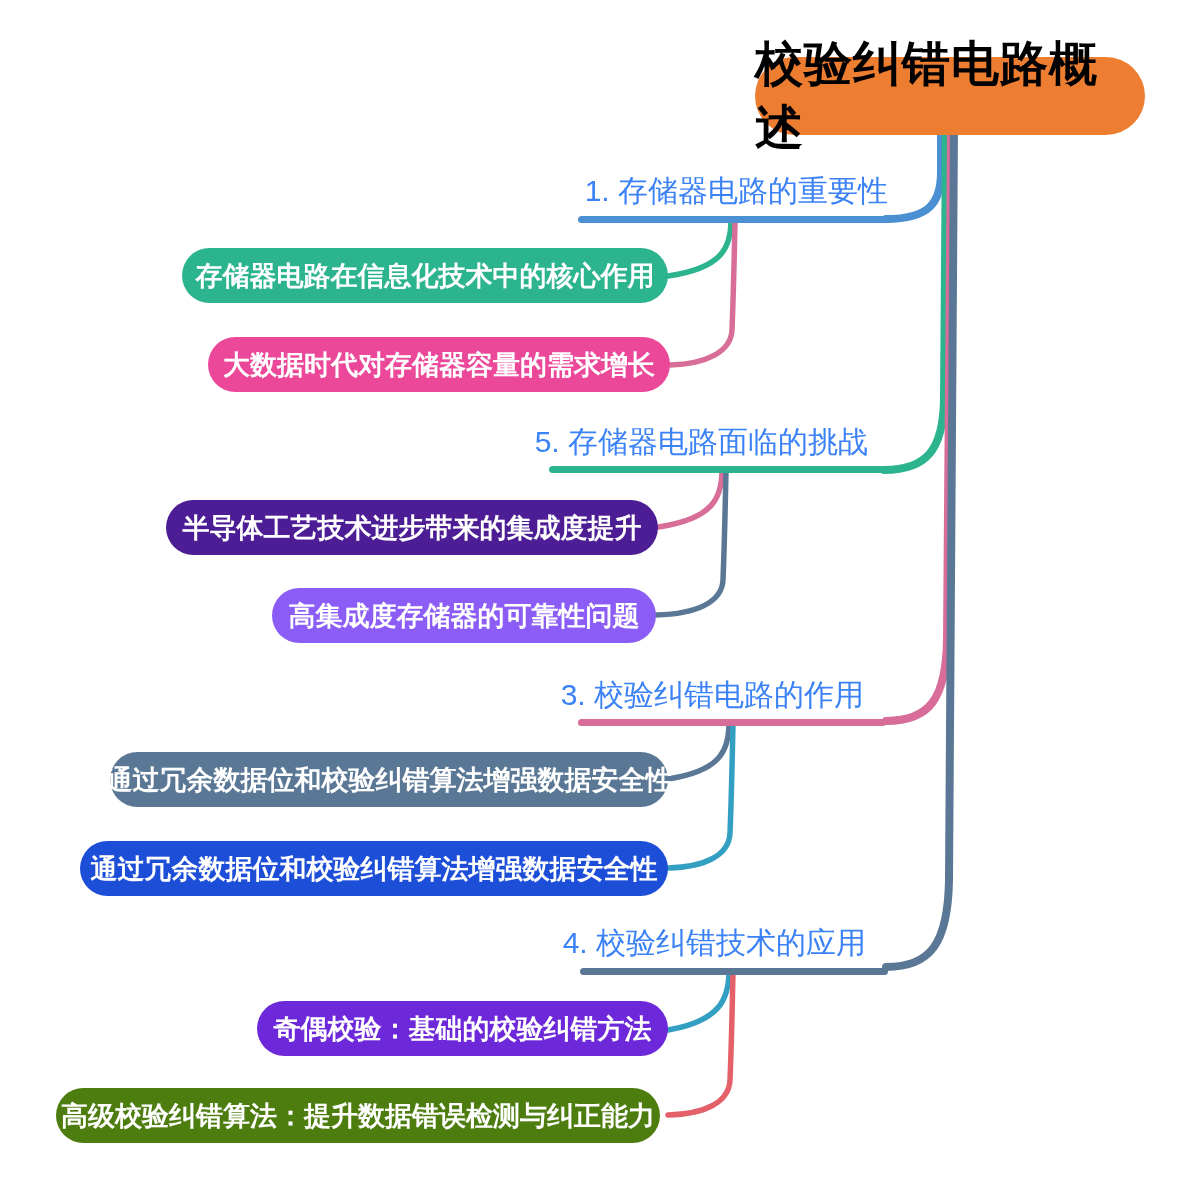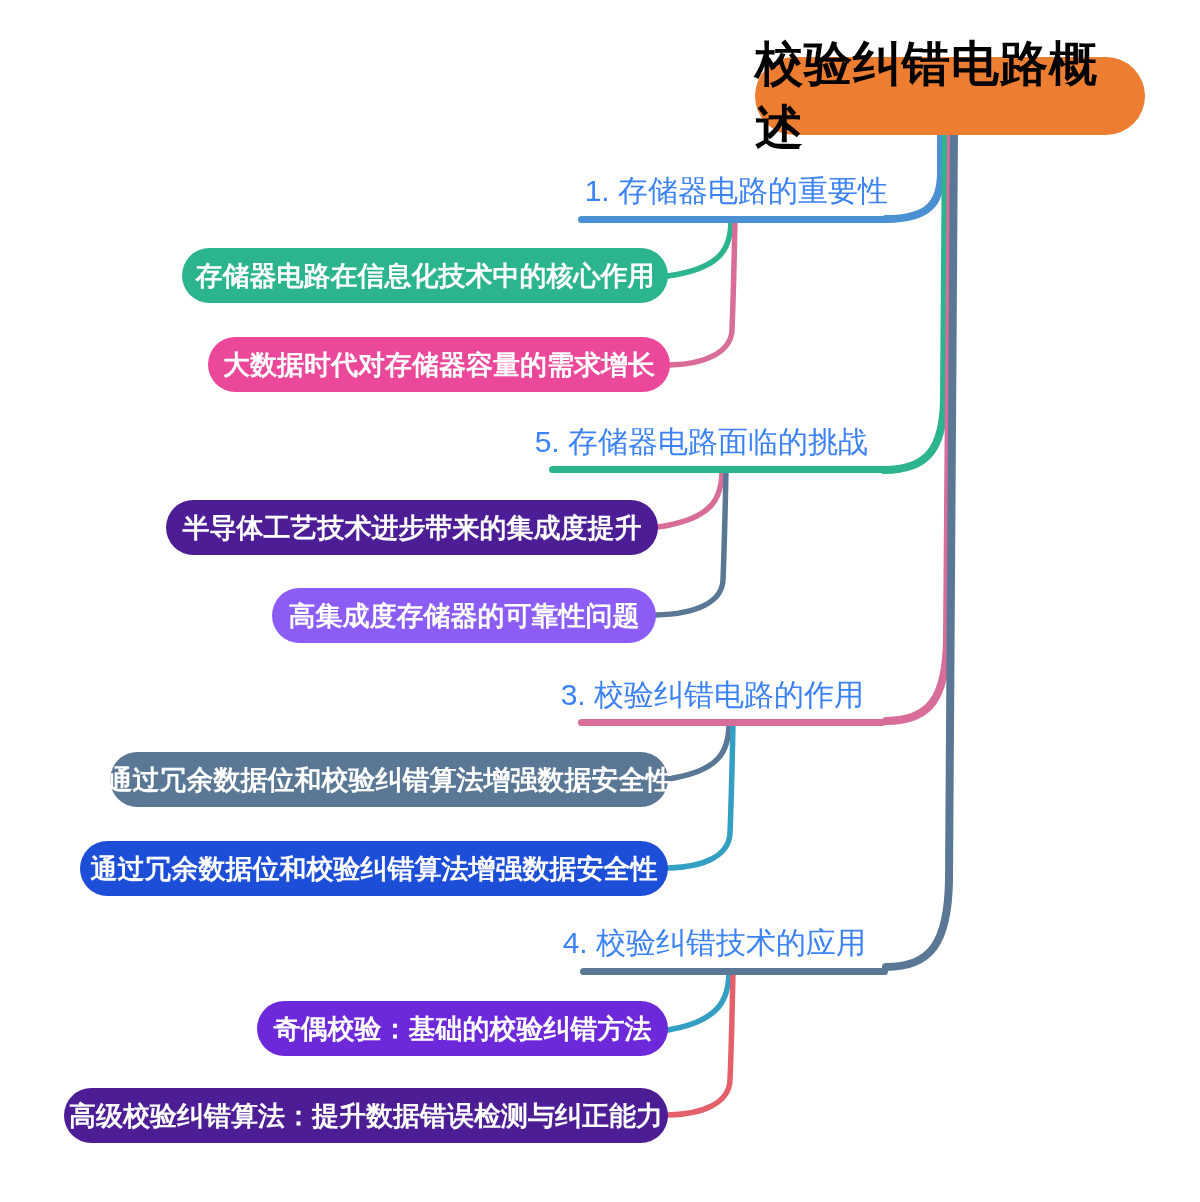--- a/index.html
+++ b/index.html
@@ -99,15 +99,15 @@
   <div class="child-pill" style="left: 272px; top: 588px; width: 384px; background: #8b5cf6;">高集成度存储器的可靠性问题</div>
 
   <div class="branch-label" style="left:548px; top:682px; width:316px; height:34px;">3. 校验纠错电路的作用</div>
   <div class="branch-underline" style="left: 578px; top: 719px; width: 308px; background: rgb(215, 109, 152);"></div>
   <div class="child-pill" style="left: 110px; top: 752px; width: 558px; background: rgb(90, 120, 149);">通过冗余数据位和校验纠错算法增强数据安全性</div>
   <div class="child-pill" style="left: 80px; top: 841px; width: 588px; background: #1d4ed8;">通过冗余数据位和校验纠错算法增强数据安全性</div>
 
   <div class="branch-label" style="left:548px; top:930px; width:318px; height:34px;text-align:center;">4. 校验纠错技术的应用</div>
   <div class="branch-underline" style="left: 580px; top: 968px; width: 308px; background: rgb(90, 120, 149);"></div>
   <div class="child-pill" style="left: 257px; top: 1001px; width: 411px; background: #6d28d9;">奇偶校验：基础的校验纠错方法</div>
-  <div class="child-pill" style="left: 64px; top: 1088px; width: 604px; background: #4c1d95;">高级校验纠错算法：提升数据错误检测与纠正能力</div>
+  <div class="child-pill" style="left: 56px; top: 1088px; width: 604px; background: #4d7c0f;">高级校验纠错算法：提升数据错误检测与纠正能力</div>
 
 </div>
 
 </body></html>

